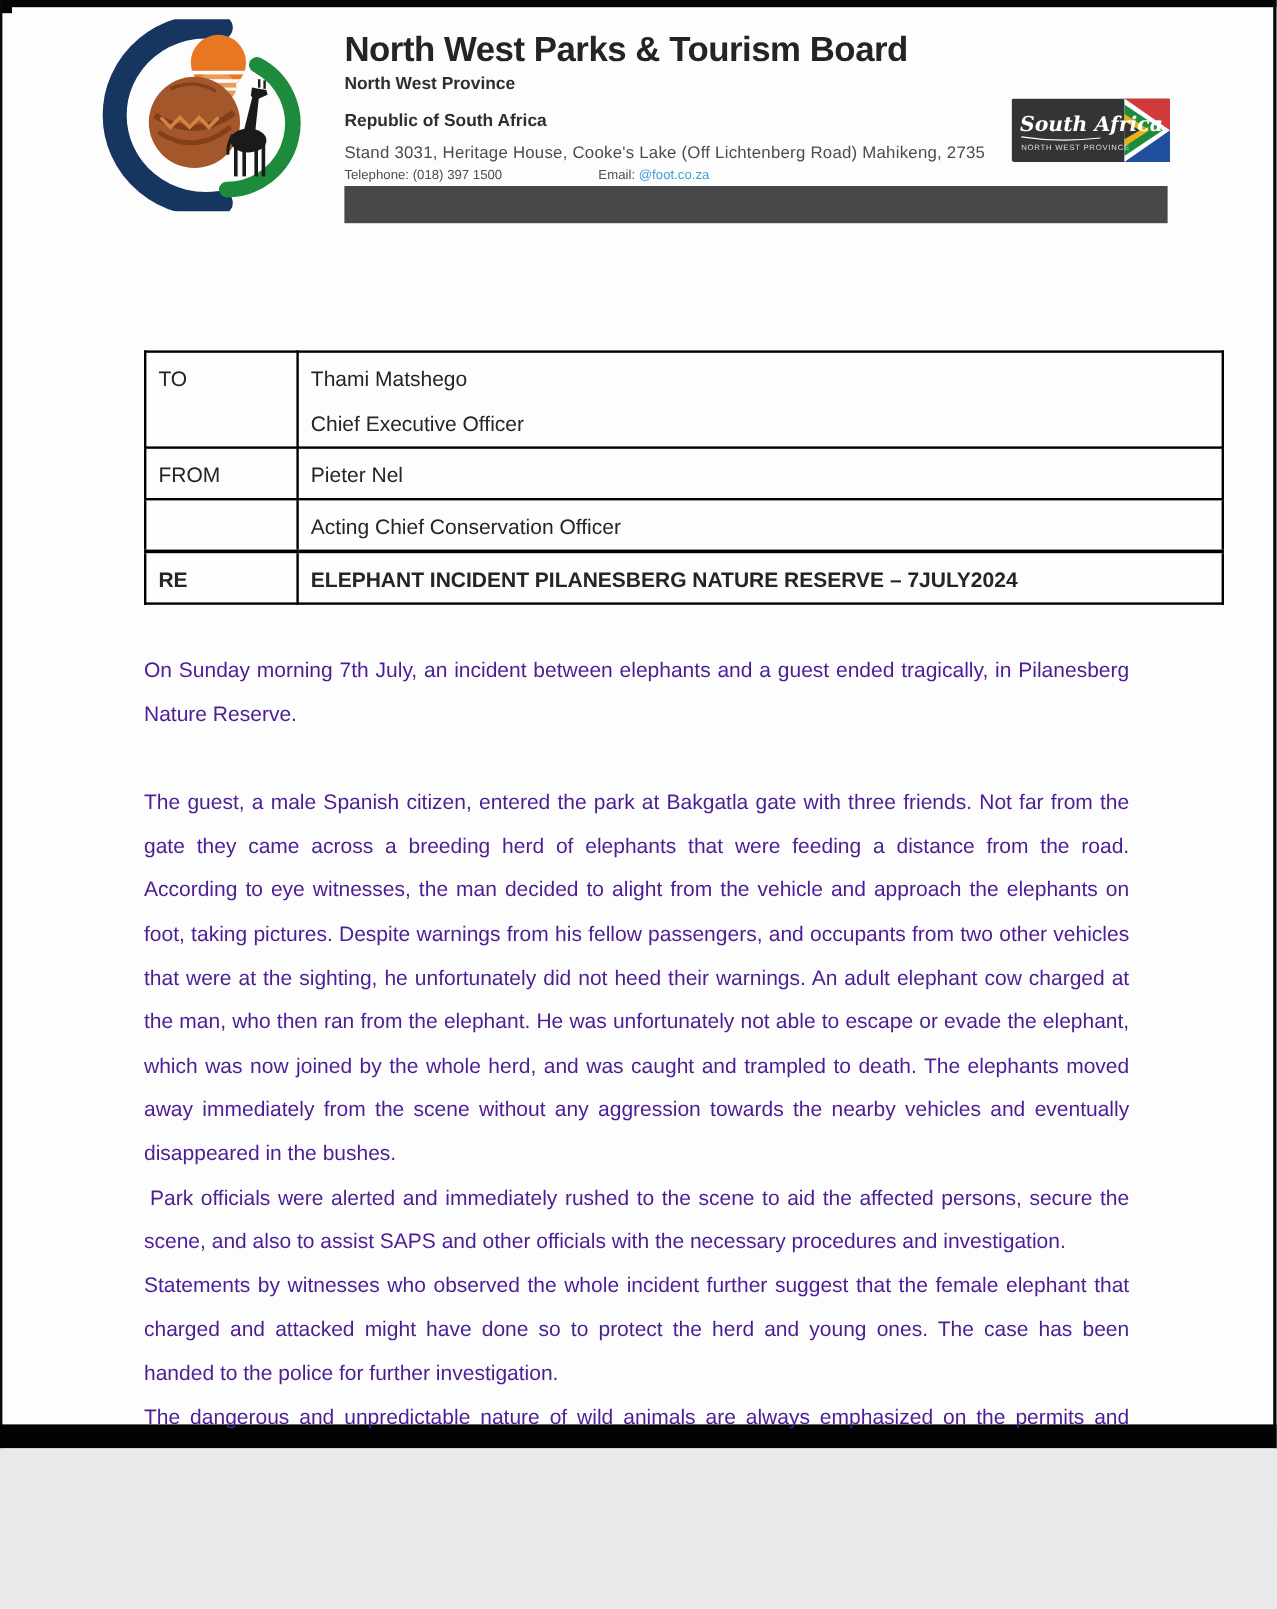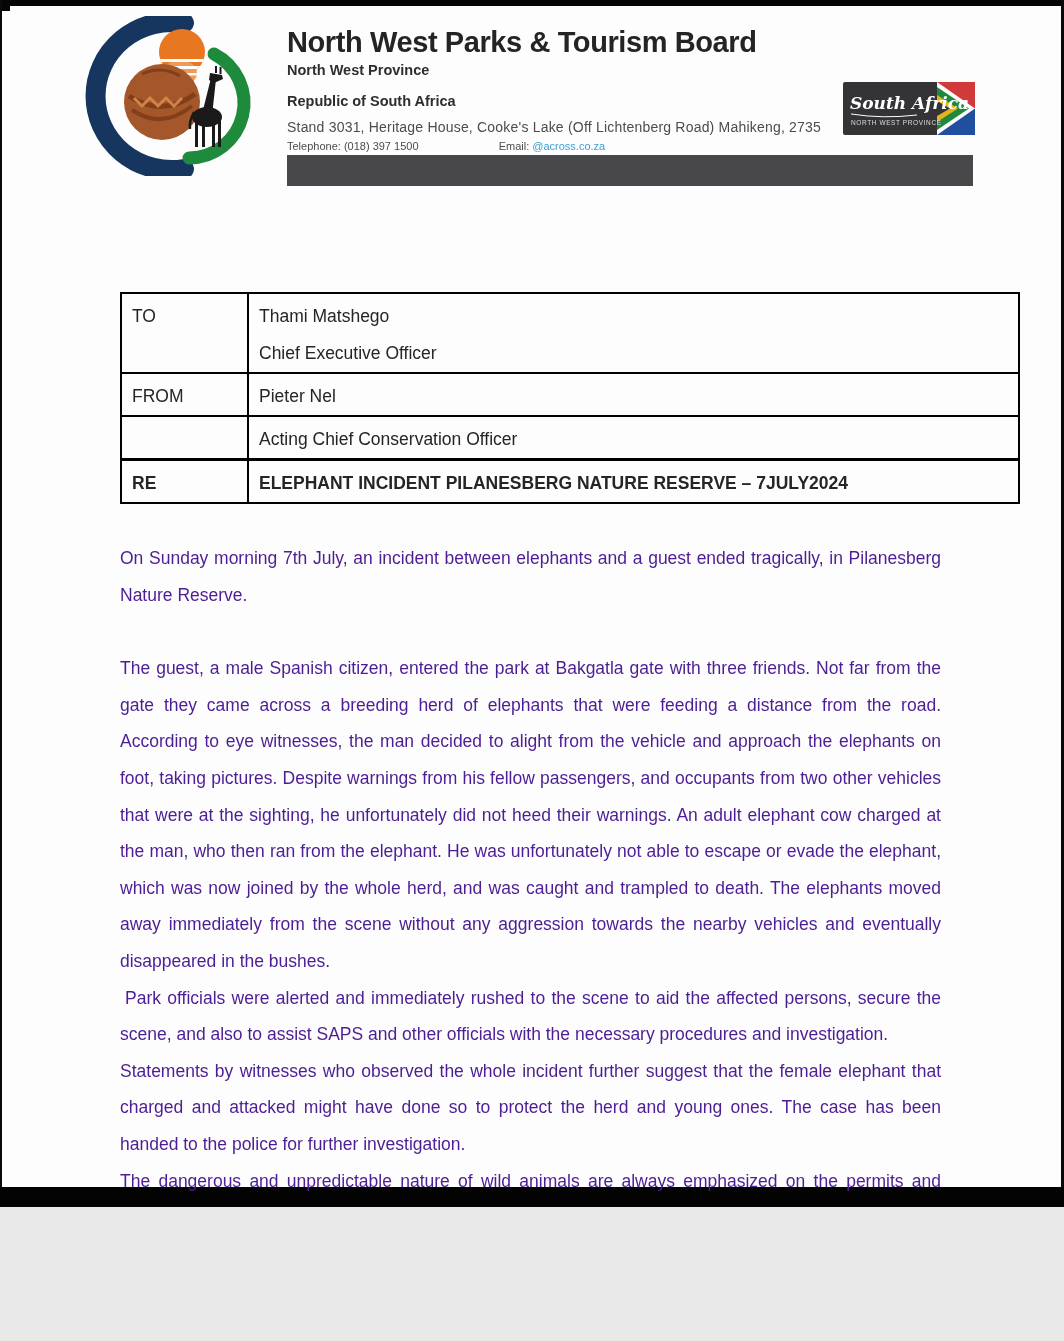--- a/index.html
+++ b/index.html
@@ -104,21 +104,21 @@
   <div class="header-text">
     <div class="org-name">North West Parks &amp; Tourism Board</div>
     <div class="province">North West Province</div>
     <div class="country">Republic of South Africa</div>
     <div class="address">Stand 3031, Heritage House, Cooke's Lake (Off Lichtenberg Road) Mahikeng, 2735</div>
     <div class="contact-line">
       <span>Telephone:</span>
       <span>(018) 397 1500</span>
       <span class="gap"></span>
       <span>Email:</span>
-      <span class="link">@across.co.za</span>
+      <span class="link">@foot.co.za</span>
     </div>
     <div class="website-line">
       <span>Website:</span>
       <span class="link u">www.tourismnorthwest.co.za</span>
     </div>
   </div>
 
   <svg class="badge" width="132" height="53" viewBox="0 0 132 53" aria-hidden="true">
     <rect x="0" y="0" width="132" height="53" rx="2" fill="#343437"></rect>
     <rect x="94" y="0" width="38" height="26.5" fill="#d03a3a"></rect>

